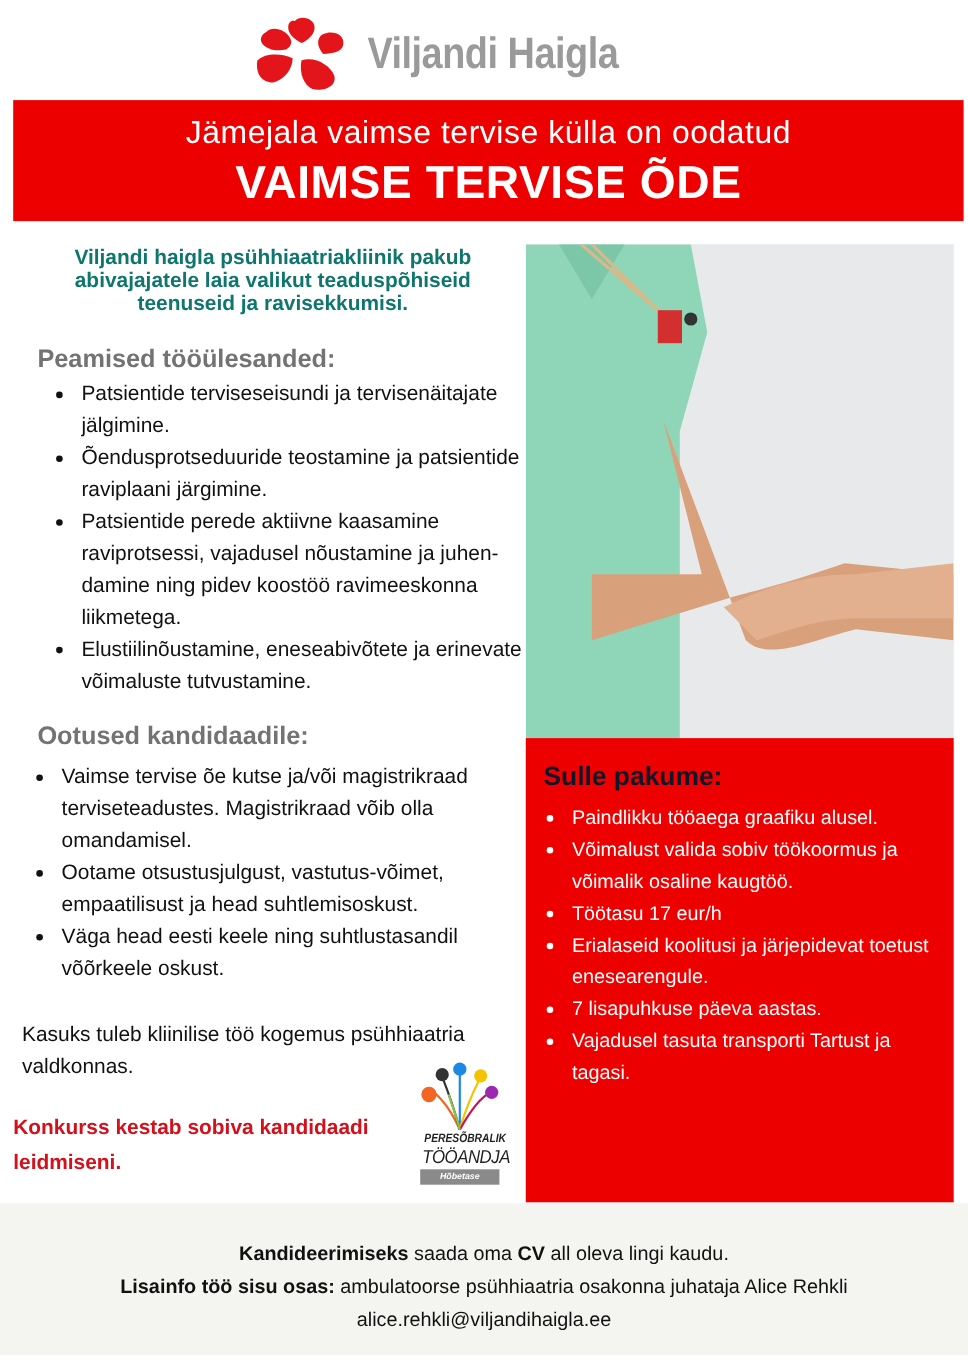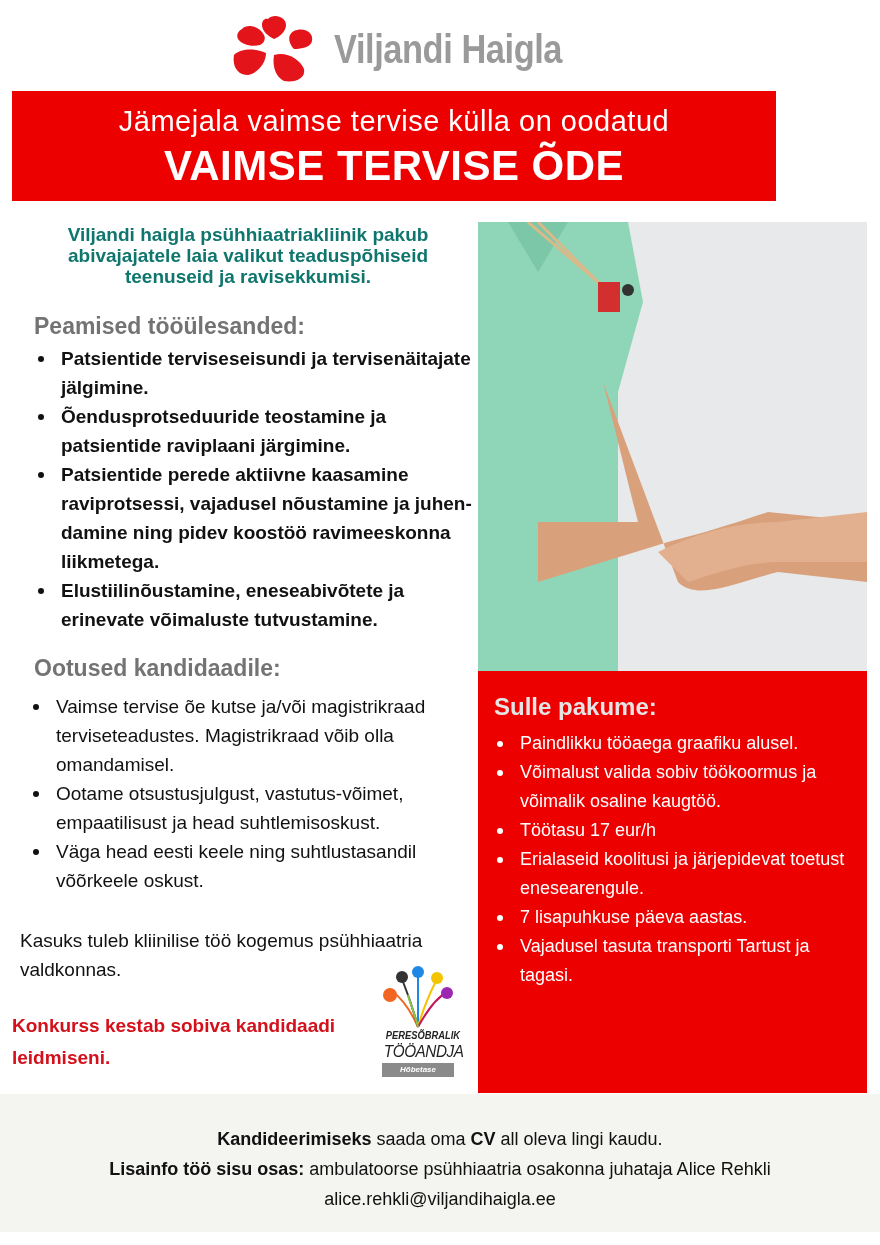--- a/index.html
+++ b/index.html
@@ -2,44 +2,44 @@
 <html><head>
 <meta charset="utf-8">
 <style>
   html, body { margin:0; padding:0; }
   body { width:880px; height:1245px; background:#ffffff; position:relative; overflow:hidden;
          font-family:"Liberation Sans", sans-serif; color:#111; }
   .logo { position:absolute; left:228px; top:14px; height:70px; display:flex; align-items:center; }
   .logo svg { width:104px; height:68px; }
   .logo-text { font-family:"Liberation Sans", sans-serif; font-weight:bold; font-size:40px; color:#9a9a9a;
                letter-spacing:-0.5px; margin-left:2px; transform:scaleX(0.86); transform-origin:left center; }
-  .banner { position:absolute; left:12px; top:91px; width:764px; height:110px; background:#ed0000; color:#fff;
+  .banner { position:absolute; left:12px; top:91px; width:864px; height:110px; background:#ed0000; color:#fff;
             text-align:center; }
   .banner .sub { font-size:29px; margin-top:14px; letter-spacing:0.5px; }
   .banner .title { font-size:42px; font-weight:bold; margin-top:4px; letter-spacing:0.5px; }
   .intro { position:absolute; left:30px; top:224px; width:436px; text-align:center; font-weight:bold; font-size:19px;
            line-height:21px; color:#0f766e; }
   h2 { margin:0; font-size:23px; font-weight:bold; color:#737373; }
   .h-tasks { position:absolute; left:34px; top:313px; }
   .h-exp { position:absolute; left:34px; top:655px; }
   ul { list-style:none; margin:0; padding:0; }
   ul li { position:relative; padding-left:26px; font-size:19px; line-height:29px; }
   ul li::before { content:""; position:absolute; left:3px; top:12px; width:6px; height:6px; border-radius:50%; background:#111; }
-  .tasks { position:absolute; left:35px; top:344px; width:440px;font-weight:bold; }
+  .tasks { position:absolute; left:48px; top:344px; width:440px; }
   .tasks li { margin-bottom:0; }
   .exp { position:absolute; left:30px; top:692px; width:440px; }
   .bonus { position:absolute; left:20px; top:926px; width:450px; font-size:19px; line-height:29px; }
   .deadline { position:absolute; left:12px; top:1010px; width:360px; font-size:19px; line-height:32px; font-weight:bold; color:#d4101b; }
   .badge { position:absolute; left:380px; top:965px; width:76px; height:115px;font-style:italic; }
   .badge .t1 { position:absolute; top:64px; left:0; width:76px; text-align:center; font-weight:bold; font-size:11px; color:#222; transform:scaleX(0.85); }
   .badge .t2 { position:absolute; top:77px; left:0; width:76px; text-align:center; font-size:17px; color:#222; letter-spacing:-0.5px; transform:scaleX(0.9); }
   .badge .t3 { position:absolute; top:98px; left:2px; width:72px; height:14px; background:#8a8a8a; color:#fff; font-size:8px; font-weight:bold; text-align:center; line-height:14px; }
   .photo { position:absolute; left:478px; top:222px; width:389px; height:449px; background:#e9eaeb; overflow:hidden; }
   .offer { position:absolute; left:478px; top:671px; width:389px; height:422px; background:#ed0000; color:#fff; }
-  .offer h2 { color:#e5e5e5; position:absolute; left:16px; top:22px; font-size:24px;text-align:center; }
+  .offer h2 { color:#0f172a; position:absolute; left:16px; top:22px; font-size:24px;text-align:center; }
   .offer ul { position:absolute; left:16px; top:58px; width:370px; }
   .offer ul li { font-size:18px; line-height:29px; padding-left:26px; }
   .offer ul li::before { background:#fff; }
   .footer { position:absolute; left:0; top:1094px; width:880px; height:138px; background:#f4f4f1; text-align:center;
             font-size:18px; line-height:30px; color:#111; }
   .footer .inner { padding-top:30px; }
   .footer b { font-weight:bold; }
 </style>
 </head>
 <body>

